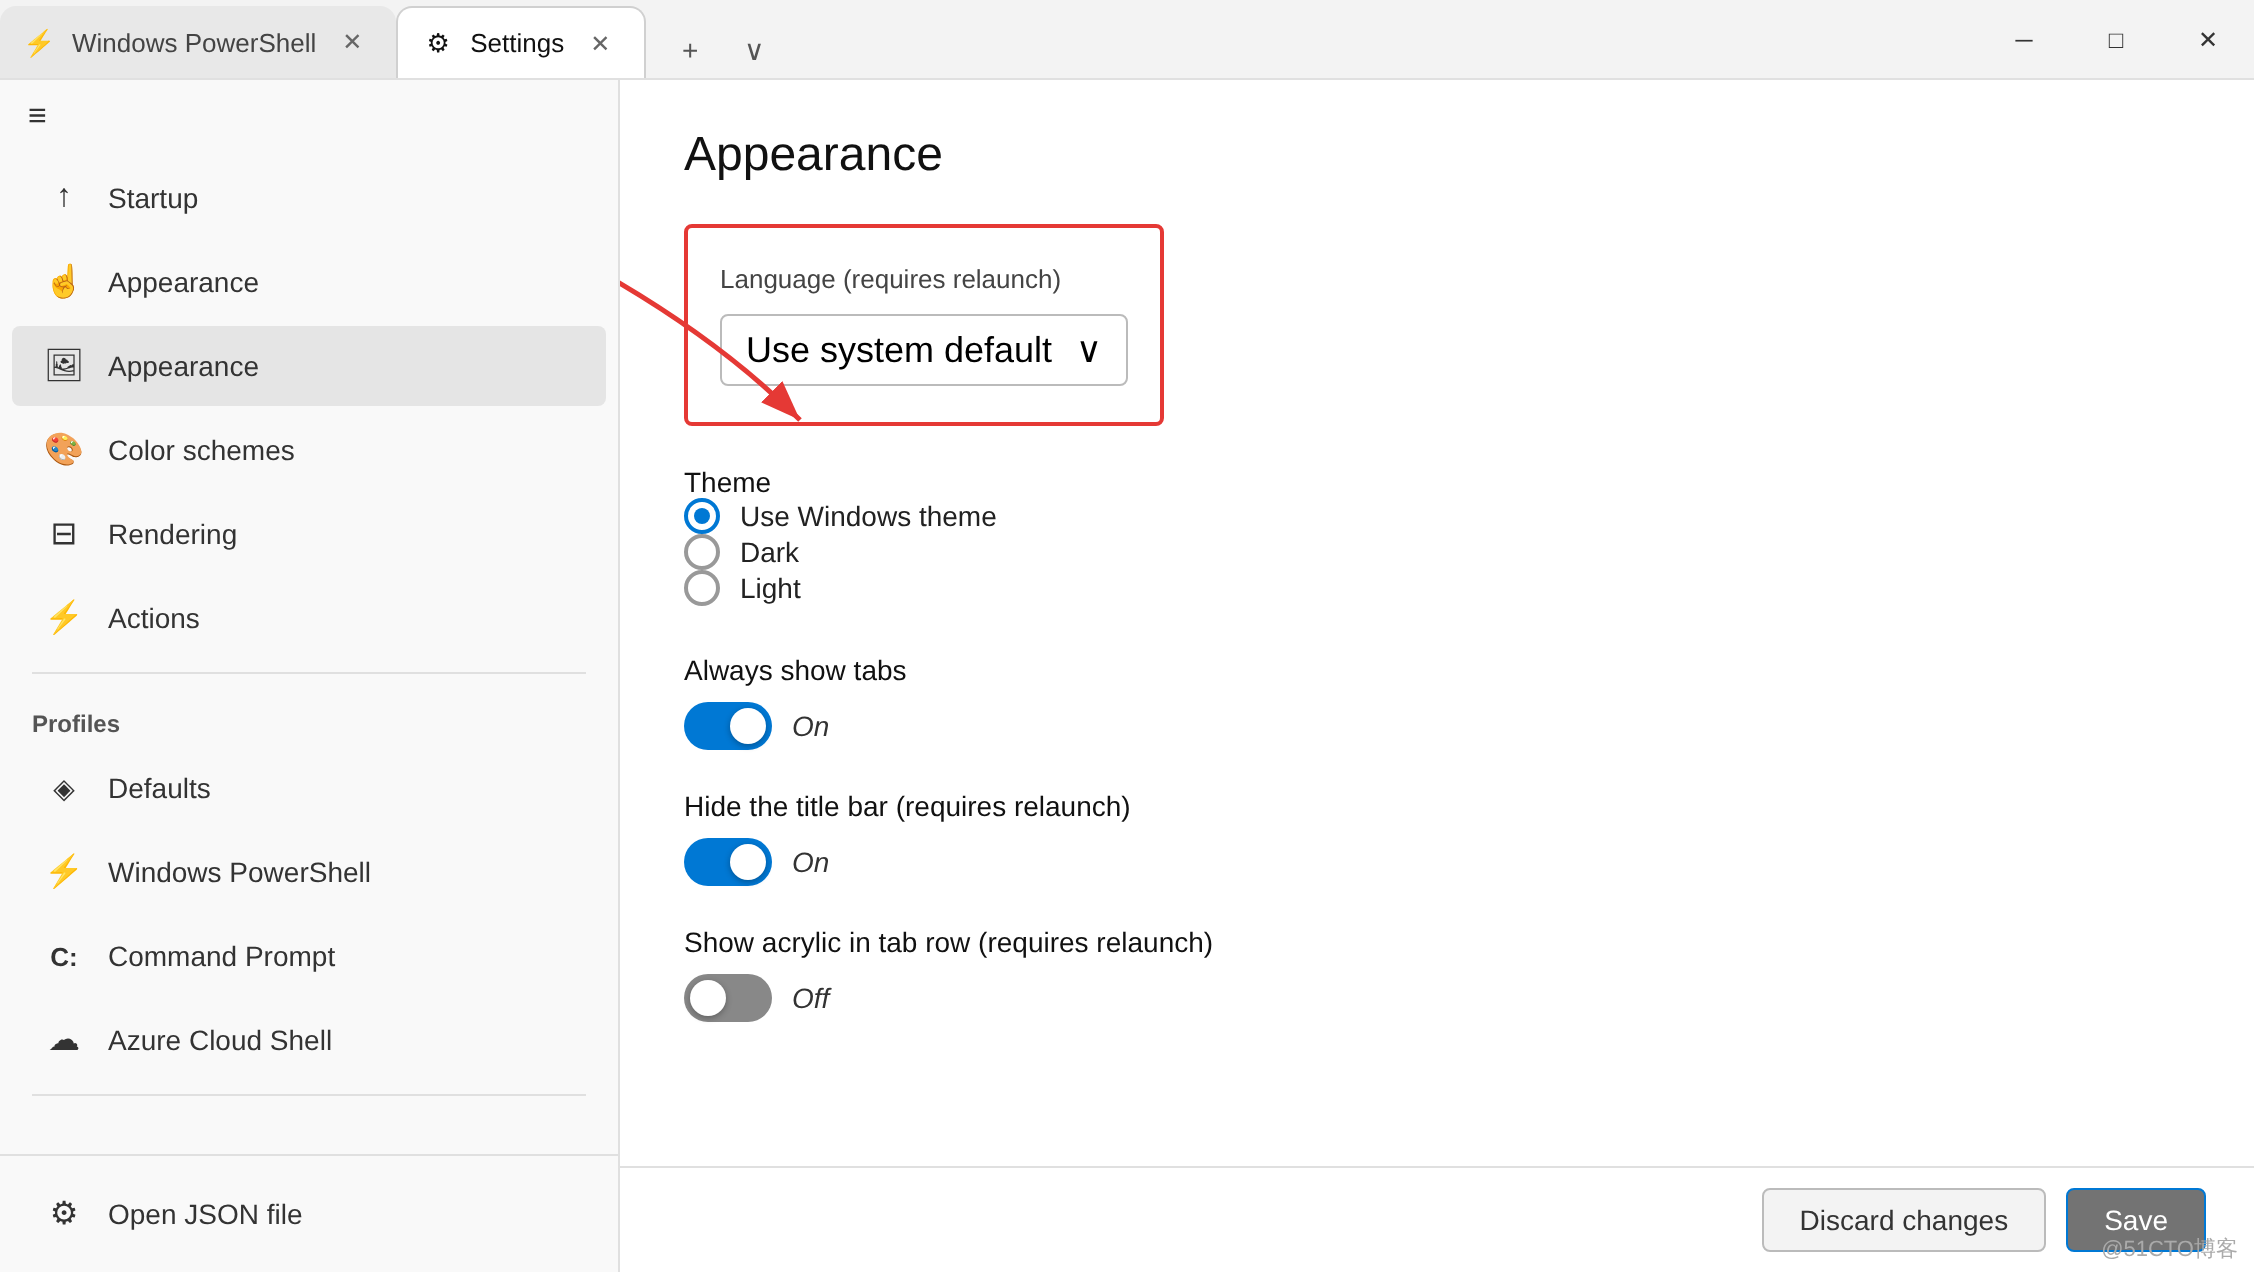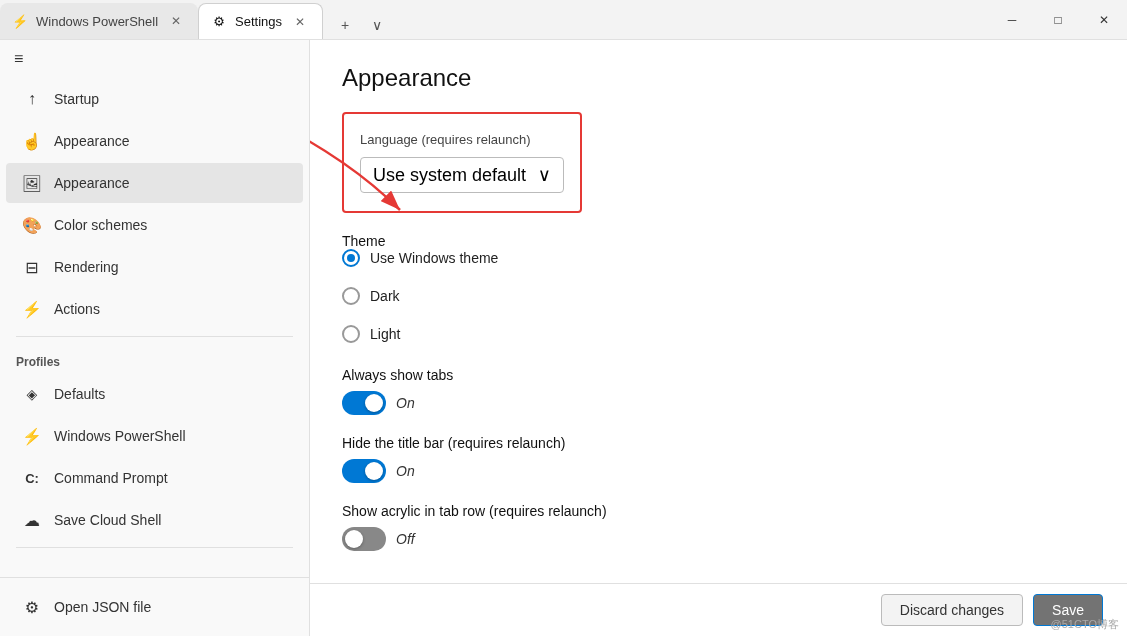--- a/index.html
+++ b/index.html
@@ -177,21 +177,21 @@
       cursor: pointer;
       min-width: 160px;
     }
 
     
     .section-label {
       font-size: 14px;
       font-weight: 400;
       color: #111;
     }
-    .radio-group { display: flex; flex-direction: column; gap: 20px; margin-bottom: 24px; }
+    .radio-group { display: flex; flex-direction: column; gap: 0; margin-bottom: 24px; }
     .radio-option {
       display: flex;
       align-items: center;
       gap: 10px;
       font-size: 14px;
       color: #222;
       cursor: pointer;
     }
     .radio-circle {
       width: 18px; height: 18px;
@@ -353,21 +353,21 @@
     <div class="sidebar-item">
       <span class="sidebar-item-icon">⚡</span>
       <span>Windows PowerShell</span>
     </div>
     <div class="sidebar-item">
       <span class="sidebar-item-icon" style="font-size:13px; font-weight:bold;">C:</span>
       <span>Command Prompt</span>
     </div>
     <div class="sidebar-item">
       <span class="sidebar-item-icon">☁</span>
-      <span>Save Cloud Shell</span>
+      <span>Azure Cloud Shell</span>
     </div>
 
     <div class="sidebar-divider"></div>
 
     <div class="sidebar-bottom">
       <div class="sidebar-item">
         <span class="sidebar-item-icon">⚙</span>
         <span>Open JSON file</span>
       </div>
     </div>

